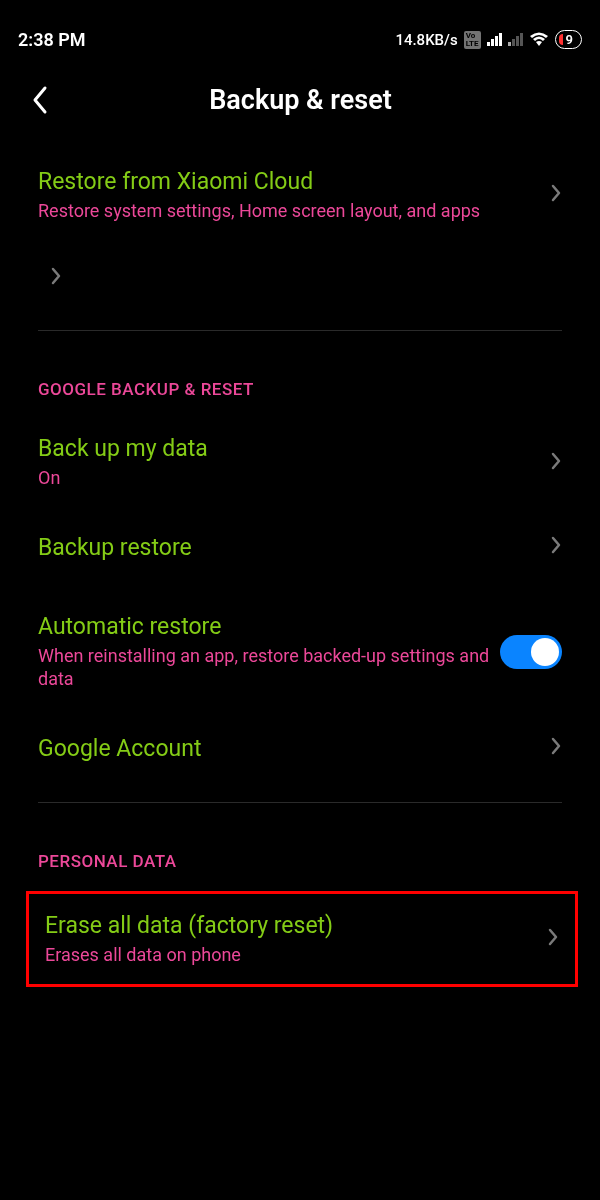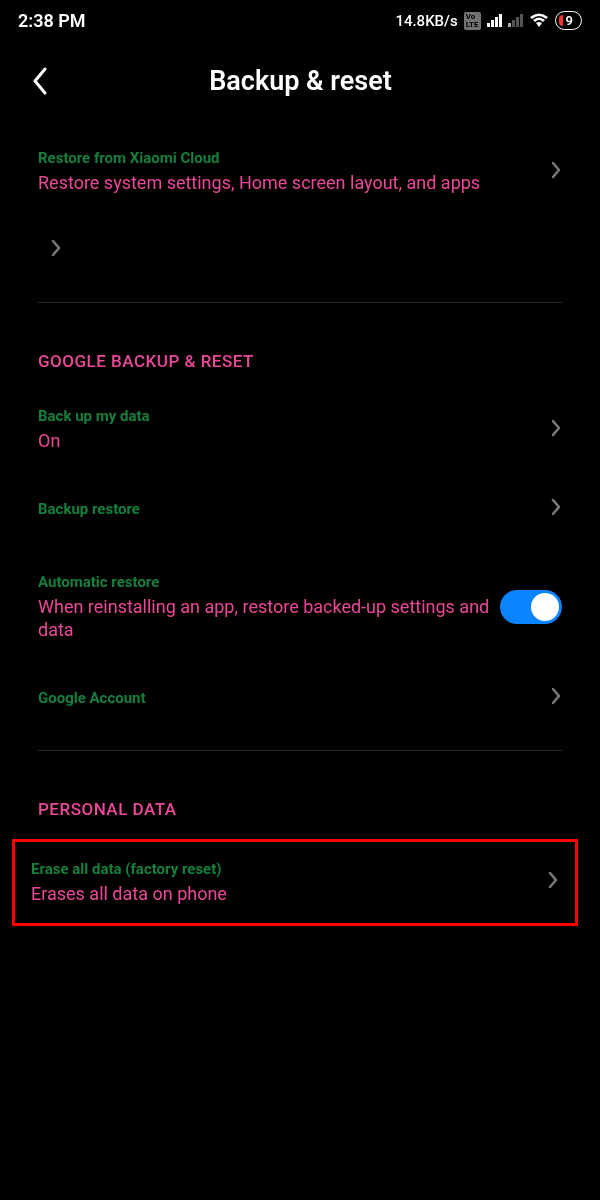--- a/index.html
+++ b/index.html
@@ -1,18 +1,18 @@
 <!DOCTYPE html>
 <html><head>
 <meta charset="utf-8">
 <style>
   * { margin: 0; padding: 0; box-sizing: border-box; }
   html, body { width: 600px; height: 1200px; background: #000; color: #fff; font-family: -apple-system, Roboto, sans-serif; overflow: hidden; }
   
-  .status-bar { display: flex; justify-content: space-between; align-items: center; padding: 10px 18px 8px 18px; font-size: 18px; font-weight: 500; }
+  .status-bar { display: flex; justify-content: space-between; align-items: center; padding: 10px 18px 8px 18px; font-size: 18px; font-weight: 500; margin-top: 19px; }
   .status-left { font-weight: 600; }
   .status-right { display: flex; align-items: center; gap: 6px; font-size: 15px; }
   .status-right .netspeed { font-weight: 500; }
   .signal-bars { display: inline-flex; align-items: flex-end; gap: 1px; }
   .signal-bars span { width: 3px; background: #fff; display: inline-block; }
   .signal-bars span:nth-child(1){height:4px;} .signal-bars span:nth-child(2){height:7px;}
   .signal-bars span:nth-child(3){height:10px;} .signal-bars span:nth-child(4){height:13px;}
   .signal-bars.dim span { background: #555; }
   .signal-bars.dim span:nth-child(1){background:#aaa;}
   .volte-badge { background:#737373; color:#000; font-size:8px; font-weight:700; padding:1px 2px; border-radius:2px; line-height:1; }
@@ -20,32 +20,32 @@
   .battery { border:1.5px solid #fff; border-radius: 10px; padding: 1px 8px 1px 10px; font-size:13px; font-weight:600; position:relative; }
   .battery::before { content:""; position:absolute; left:3px; top:3px; bottom:3px; width:4px; background:#ff3030; border-radius:4px 0 0 4px; }
 
   .header { display:flex; align-items:center; padding: 26px 30px 30px 31px; }
   .back-btn { width:40px; display:flex; align-items:center; }
   .title { flex:1; text-align:center; font-size:27px; font-weight:600; margin-left:-40px; }
 
   .content { padding: 0 0 0 0; }
   .row { padding: 22px 38px 22px 38px; display:flex; align-items:center; }
   .row .text { flex:1; }
-  .row .label { font-size:15px; color:#15803d; font-weight:700; }
+  .row .label { font-size:23px; color:#84cc16; font-weight:400; }
   .row .sub { font-size:18px; color:#ec4899; margin-top:4px; line-height:1.3; }
   .chevron { color:#7a7a7a; flex-shrink:0; margin-left:12px; }
   
   .divider { height:1px; background:#2a2a2a; margin: 18px 38px; }
   
   .section-header { padding: 30px 38px 14px 38px; font-size:17px; color:#ec4899; letter-spacing:0.5px; font-weight:500; }
 
   .toggle { width:62px; height:34px; background:#0a84ff; border-radius:17px; position:relative; flex-shrink:0; }
   .toggle .knob { width:28px; height:28px; background:#fff; border-radius:50%; position:absolute; top:3px; right:3px; }
 
-  .highlight-box { border:3px solid #ff0000; margin: 6px 22px 0 12px; }
+  .highlight-box { border:3px solid #ff0000; margin: 6px 22px 0 26px; }
   .highlight-box .row { padding: 18px 16px 18px 16px; }
 </style>
 </head>
 <body>
 
 <div class="status-bar">
   <div class="status-left">2:38 PM</div>
   <div class="status-right">
     <span class="netspeed">14.8KB/s</span>
     <span class="volte-badge">Vo<br>LTE</span>

